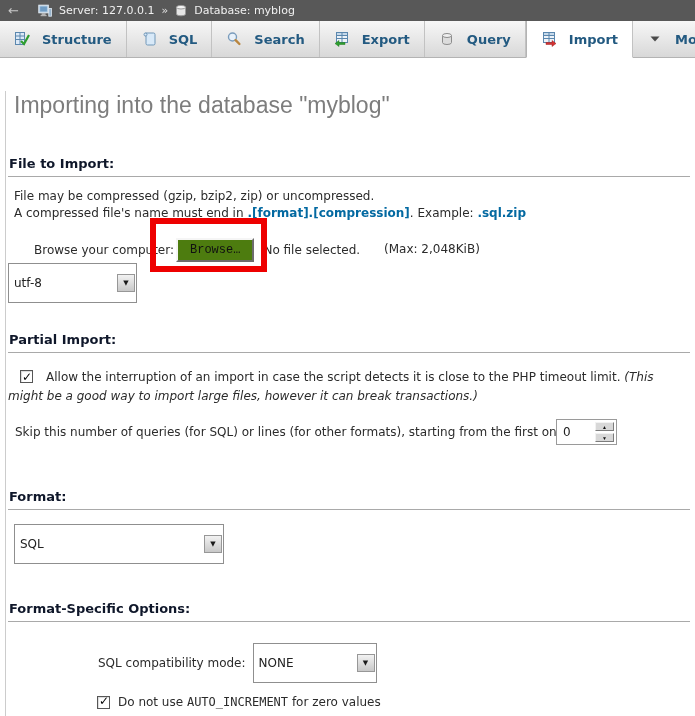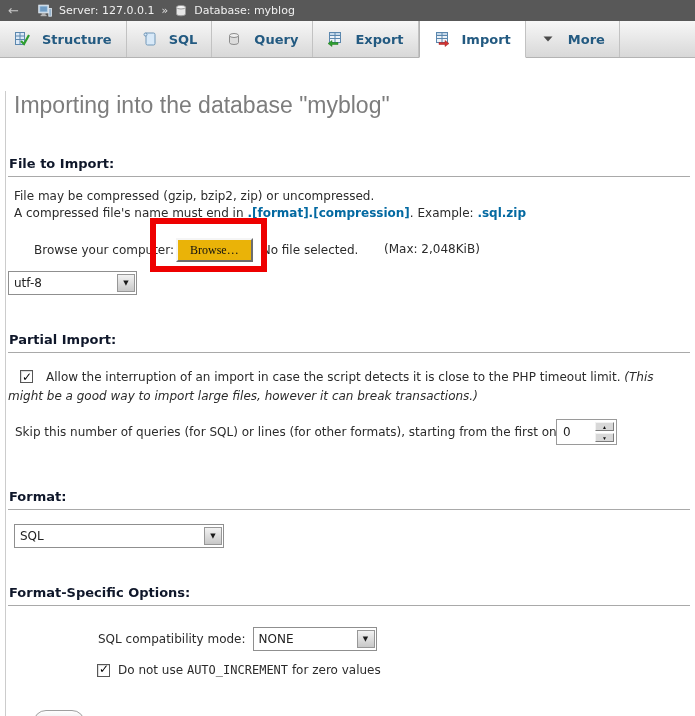--- a/index.html
+++ b/index.html
@@ -53,33 +53,33 @@
   .st-format { margin-top:43px; }
   .st-fso    { margin-top:37px; }
 
   .compress-note { margin:11px 0 0 6px; line-height:17px; }
   .compress-note b { color:#0369a1; }
 
   .form-row { position:relative; }
   .browse-row { margin-top:15px; height:26px; display:flex; align-items:center; }
   .browse-row .lbl, .charset-row .lbl { display:inline-block; width:142px; margin-left:26px; }
   .browse-btn {
-    background:#eab308; border:2px solid; border-color:#f5f5f5 #6d6d6d #6d6d6d #f5f5f5;
-    font-family:Liberation Serif, serif; font-size:12px; color:#111;
+    background:#4d7c0f; border:2px solid; border-color:#f5f5f5 #6d6d6d #6d6d6d #f5f5f5;
+    font-family:Liberation Mono, monospace; font-size:12px; color:#111;
     padding:3px 12px; cursor:pointer; line-height:14px;
   }
   .no-file { margin-left:9px; }
   .max-size { position:absolute; left:376px; top:5px; }
 
   .charset-row { margin-top:9px; height:22px; display:flex; align-items:center; }
 
   
   .select-box {
     display:inline-flex; align-items:center; justify-content:space-between;
-    background:#fff; border:1px solid #8f8f8f; height:24px; cursor:pointer;
+    background:#fff; border:1px solid #8f8f8f; height:40px; cursor:pointer;
     padding:0 0 0 5px; font-size:12px; color:#222;
   }
   .select-box .arrow-btn {
     width:18px; height:18px; margin-right:1px; flex:none;
     background:linear-gradient(#f2f2f2,#c8c8c8); border:1px solid #979797;
     display:flex; align-items:center; justify-content:center;
     font-size:7px; color:#1a1a1a;
   }
   .charset-select { width:129px; }
   .format-select-box { width:210px; margin:14px 0 0 6px; }
@@ -176,37 +176,46 @@
       <svg width="16" height="16" viewBox="0 0 16 16">
         <path d="M4.5 2 Q3 2 3 3.5 Q3 5 4.5 5 L5 5 L5 12.5 Q5 14 6.5 14 L12.5 14 Q14 14 14 12.5 L14 3.5 Q14 2 12.5 2 Z" fill="#d8e9f8" stroke="#7097b8"></path>
         <path d="M4.5 2 Q6 2 6 3.5 Q6 5 4.5 5" fill="none" stroke="#7097b8"></path>
       </svg>
     </span>
     <span>SQL</span>
   </div>
   <div class="tab">
     <span class="ticon">
       <svg width="16" height="16" viewBox="0 0 16 16">
-        <path d="M3.5 4.5 L3.5 11.5 A4.5 2 0 0 0 12.5 11.5 L12.5 4.5" fill="#dcdcdc" stroke="#8c8c8c"></path>
-        <ellipse cx="8" cy="4.5" rx="4.5" ry="2" fill="#efefef" stroke="#8c8c8c"></ellipse>
-      </svg>
-    </span>
-    <span>Query</span>
+        <circle cx="6.5" cy="6" r="4" fill="#e8f1fa" stroke="#7a9cbc" stroke-width="1.4"></circle>
+        <line x1="9.6" y1="9.2" x2="13.4" y2="13" stroke="#b9863f" stroke-width="2.4" stroke-linecap="round"></line>
+      </svg>
+    </span>
+    <span>Search</span>
   </div>
   <div class="tab">
     <span class="ticon">
       <svg width="16" height="16" viewBox="0 0 16 16">
         <rect x="2.5" y="1.5" width="11" height="10" fill="#eef3f8" stroke="#5b87ae"></rect>
         <rect x="2.5" y="1.5" width="11" height="3" fill="#c6d9ea" stroke="#5b87ae"></rect>
         <line x1="2.5" y1="7.5" x2="13.5" y2="7.5" stroke="#5b87ae"></line>
         <line x1="8" y1="1.5" x2="8" y2="11.5" stroke="#5b87ae"></line>
         <path d="M1 12.5 L5 9.5 L5 11.5 L11 11.5 L11 13.5 L5 13.5 L5 15.5 Z" fill="#2f9e2f" stroke="#1d7a1d" stroke-width="0.5"></path>
       </svg>
     </span>
     <span>Export</span>
+  </div>
+  <div class="tab">
+    <span class="ticon">
+      <svg width="16" height="16" viewBox="0 0 16 16">
+        <path d="M3.5 4.5 L3.5 11.5 A4.5 2 0 0 0 12.5 11.5 L12.5 4.5" fill="#dcdcdc" stroke="#8c8c8c"></path>
+        <ellipse cx="8" cy="4.5" rx="4.5" ry="2" fill="#efefef" stroke="#8c8c8c"></ellipse>
+      </svg>
+    </span>
+    <span>Query</span>
   </div>
   <div class="tab active">
     <span class="ticon">
       <svg width="16" height="16" viewBox="0 0 16 16">
         <rect x="2.5" y="1.5" width="11" height="10" fill="#eef3f8" stroke="#5b87ae"></rect>
         <rect x="2.5" y="1.5" width="11" height="3" fill="#c6d9ea" stroke="#5b87ae"></rect>
         <line x1="2.5" y1="7.5" x2="13.5" y2="7.5" stroke="#5b87ae"></line>
         <line x1="8" y1="1.5" x2="8" y2="11.5" stroke="#5b87ae"></line>
         <path d="M15 12.5 L11 9.5 L11 11.5 L5 11.5 L5 13.5 L11 13.5 L11 15.5 Z" fill="#d23333" stroke="#a32020" stroke-width="0.5"></path>
       </svg>

